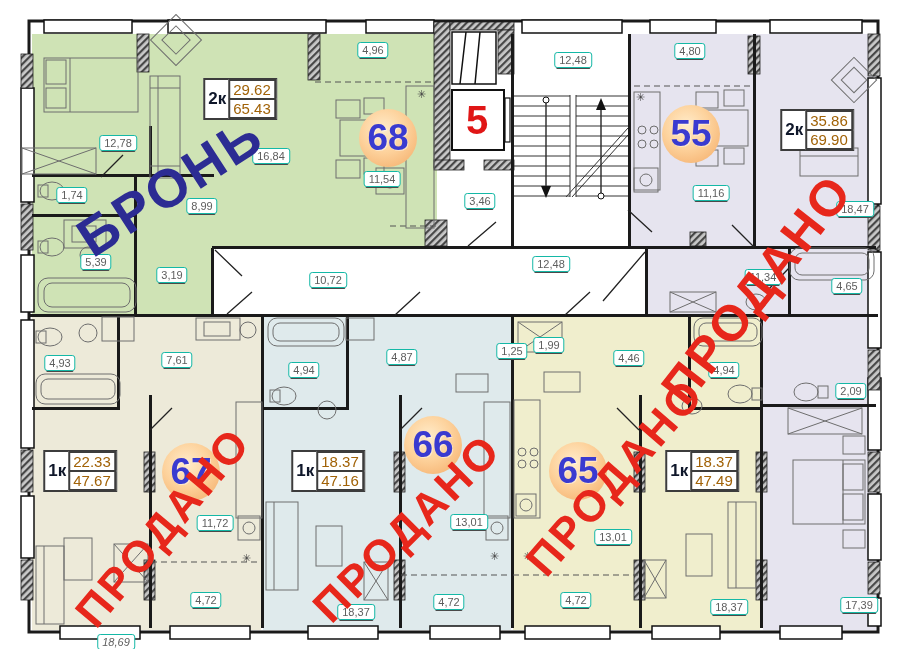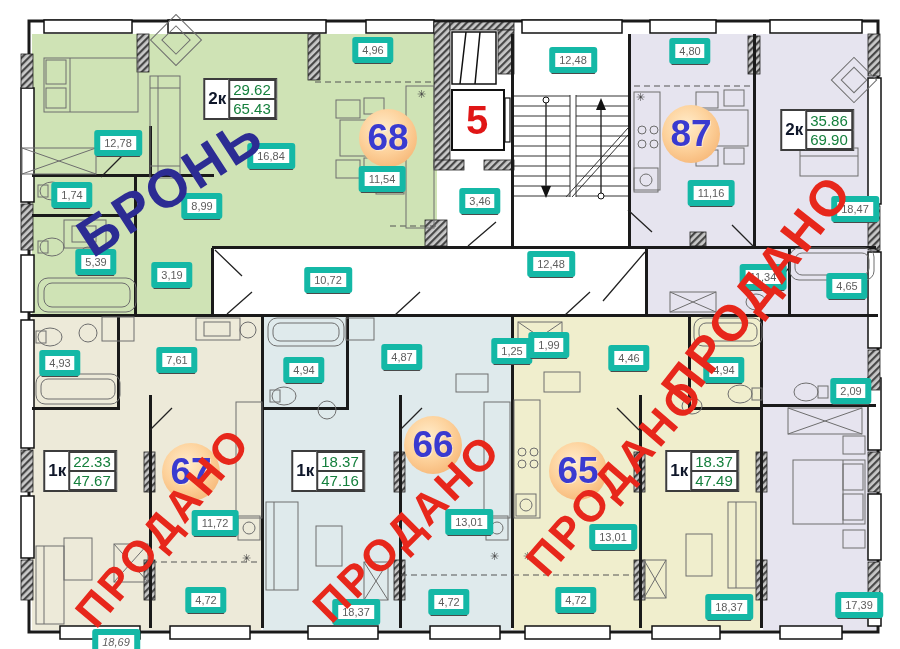--- a/index.html
+++ b/index.html
@@ -1,32 +1,32 @@
 <!DOCTYPE html>
 <html><head>
 <meta charset="utf-8">
 <style>
   html,body{margin:0;padding:0;background:#ffffff;}
   .plan{position:relative;width:900px;height:649px;background:#ffffff;overflow:hidden;
         font-family:"Liberation Sans",sans-serif;}
   .region{position:absolute;z-index:1;}
   .linework{position:absolute;left:0;top:0;z-index:10;pointer-events:none;}
-  .chip{position:absolute;transform:translate(-50%,-50%);background:#ffffff;border:6px solid #14b8a6;
+  .chip{position:absolute;transform:translate(-50%,-50%);background:#ffffff;border:1px solid #14b8a6;
         border-radius:3px;padding:0 4px;font-size:11px;line-height:14px;color:#5d5d5d;
         white-space:nowrap;box-shadow:0 3px 0 -2px #4a4a4a;z-index:30;}
   .badge{position:absolute;width:58px;height:58px;border-radius:50%;transform:translate(-50%,-50%);
          background:radial-gradient(circle at 42% 36%,#ffeccb 0%,#fdd29c 45%,#f3a964 100%);
          color:#3a3ad0;font-weight:bold;font-size:37px;display:flex;align-items:center;
          justify-content:center;z-index:25;text-shadow:1px 1px 0 rgba(255,255,255,.45);}
   .spec{position:absolute;transform:translate(-50%,-50%);display:flex;align-items:stretch;
         background:#ffffff;border:2px solid #3c3c3c;z-index:28;}
   .spec-type{display:flex;align-items:center;padding:0 3px;font-weight:bold;font-size:17px;color:#0f172a;}
   .spec-areas{display:flex;flex-direction:column;}
   .spec-areas span{border:2px solid #3c3c3c;margin:-1px;padding:0 3px;font-size:15px;
-        color:#15803d;line-height:17px;background:#fff;}
+        color:#a16207;line-height:17px;background:#fff;}
   .stamp{position:absolute;font-weight:bold;letter-spacing:3px;white-space:nowrap;z-index:40;
         transform-origin:center center;}
   .floor-num{position:absolute;left:477px;top:120px;transform:translate(-50%,-50%);
         font-size:40px;font-weight:bold;color:#e01616;z-index:26;}
 </style>
 </head>
 <body>
 
 <div class="plan">
 
@@ -325,21 +325,21 @@
         </span>
       </div>
       <div class="stamp" style="left: 170px; top: 186px; color: rgb(44, 44, 147); font-size: 54px; transform: translate(-50%, -50%) rotate(-33deg);">БРОНЬ</div>
       <div class="chip" style="left: 690px; top: 51px;">4,80</div>
       <div class="chip" style="left: 711px; top: 193px;">11,16</div>
       <div class="chip" style="left: 855px; top: 209px;">18,47</div>
       <div class="chip" style="left: 763px; top: 277px;">11,34</div>
       <div class="chip" style="left: 847px; top: 286px;">4,65</div>
       <div class="chip" style="left: 851px; top: 391px;">2,09</div>
       <div class="chip" style="left: 859px; top: 605px;">17,39</div>
-      <div class="badge" style="left: 691px; top: 134px;">87</div>
+      <div class="badge" style="left: 691px; top: 134px;">55</div>
       <div class="spec" style="left: 817px; top: 130px;">
         <span class="spec-type">2к</span>
         <span class="spec-areas">
           <span>35.86</span>
           <span>69.90</span>
         </span>
       </div>
       <div class="stamp" style="left: 757px; top: 289px; color: rgb(231, 39, 27); font-size: 50px; transform: translate(-50%, -50%) rotate(-52deg);">ПРОДАНО</div>
       <div class="chip" style="left: 60px; top: 363px;">4,93</div>
       <div class="chip" style="left: 177px; top: 360px;">7,61</div>

